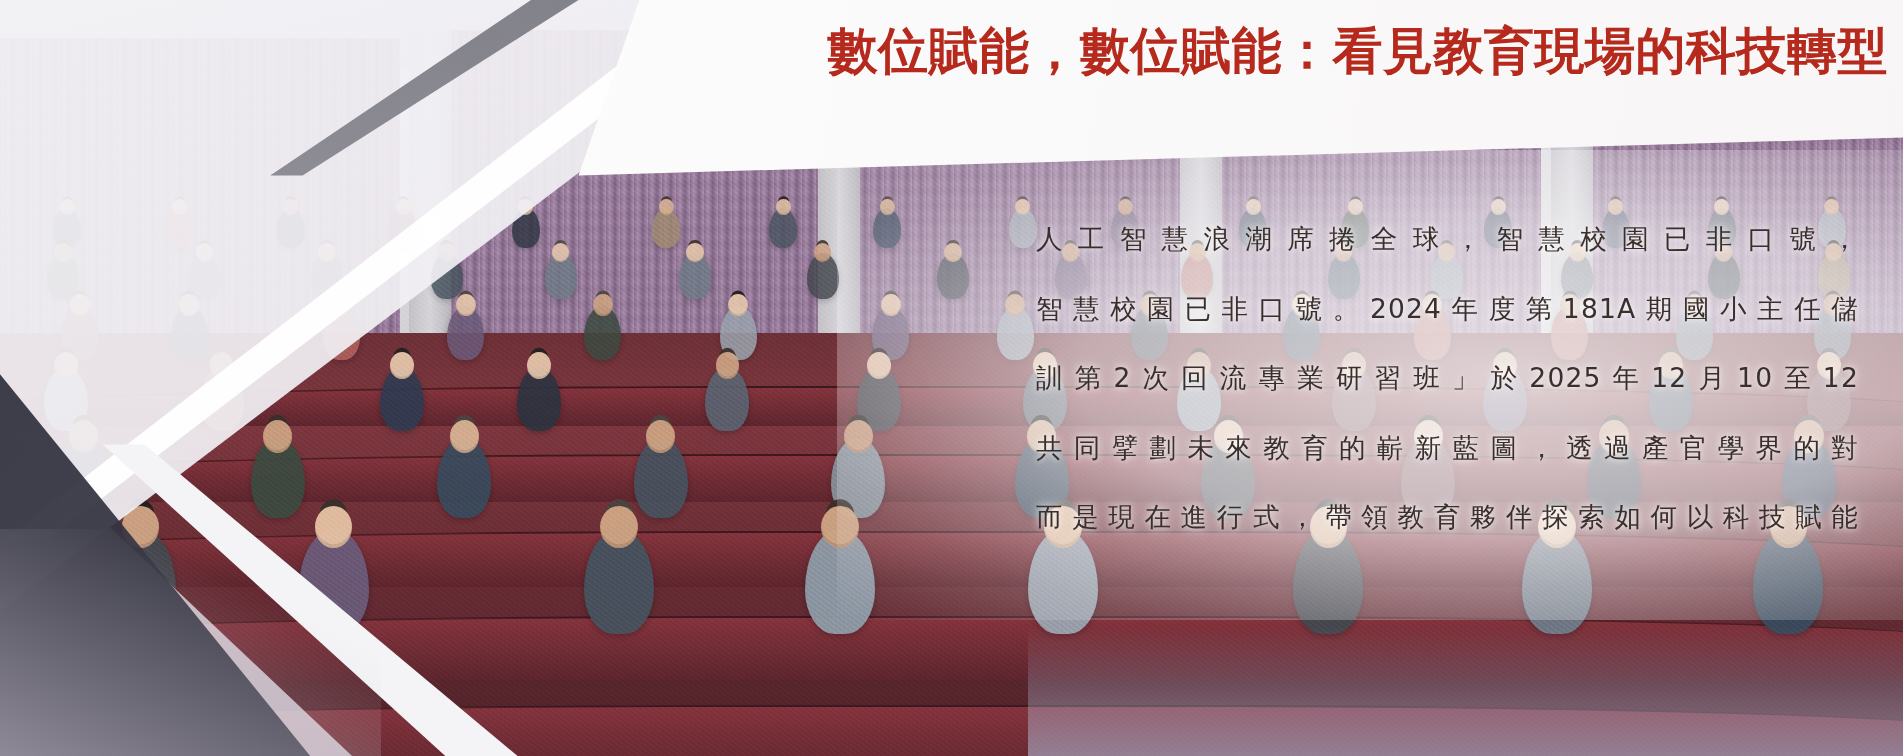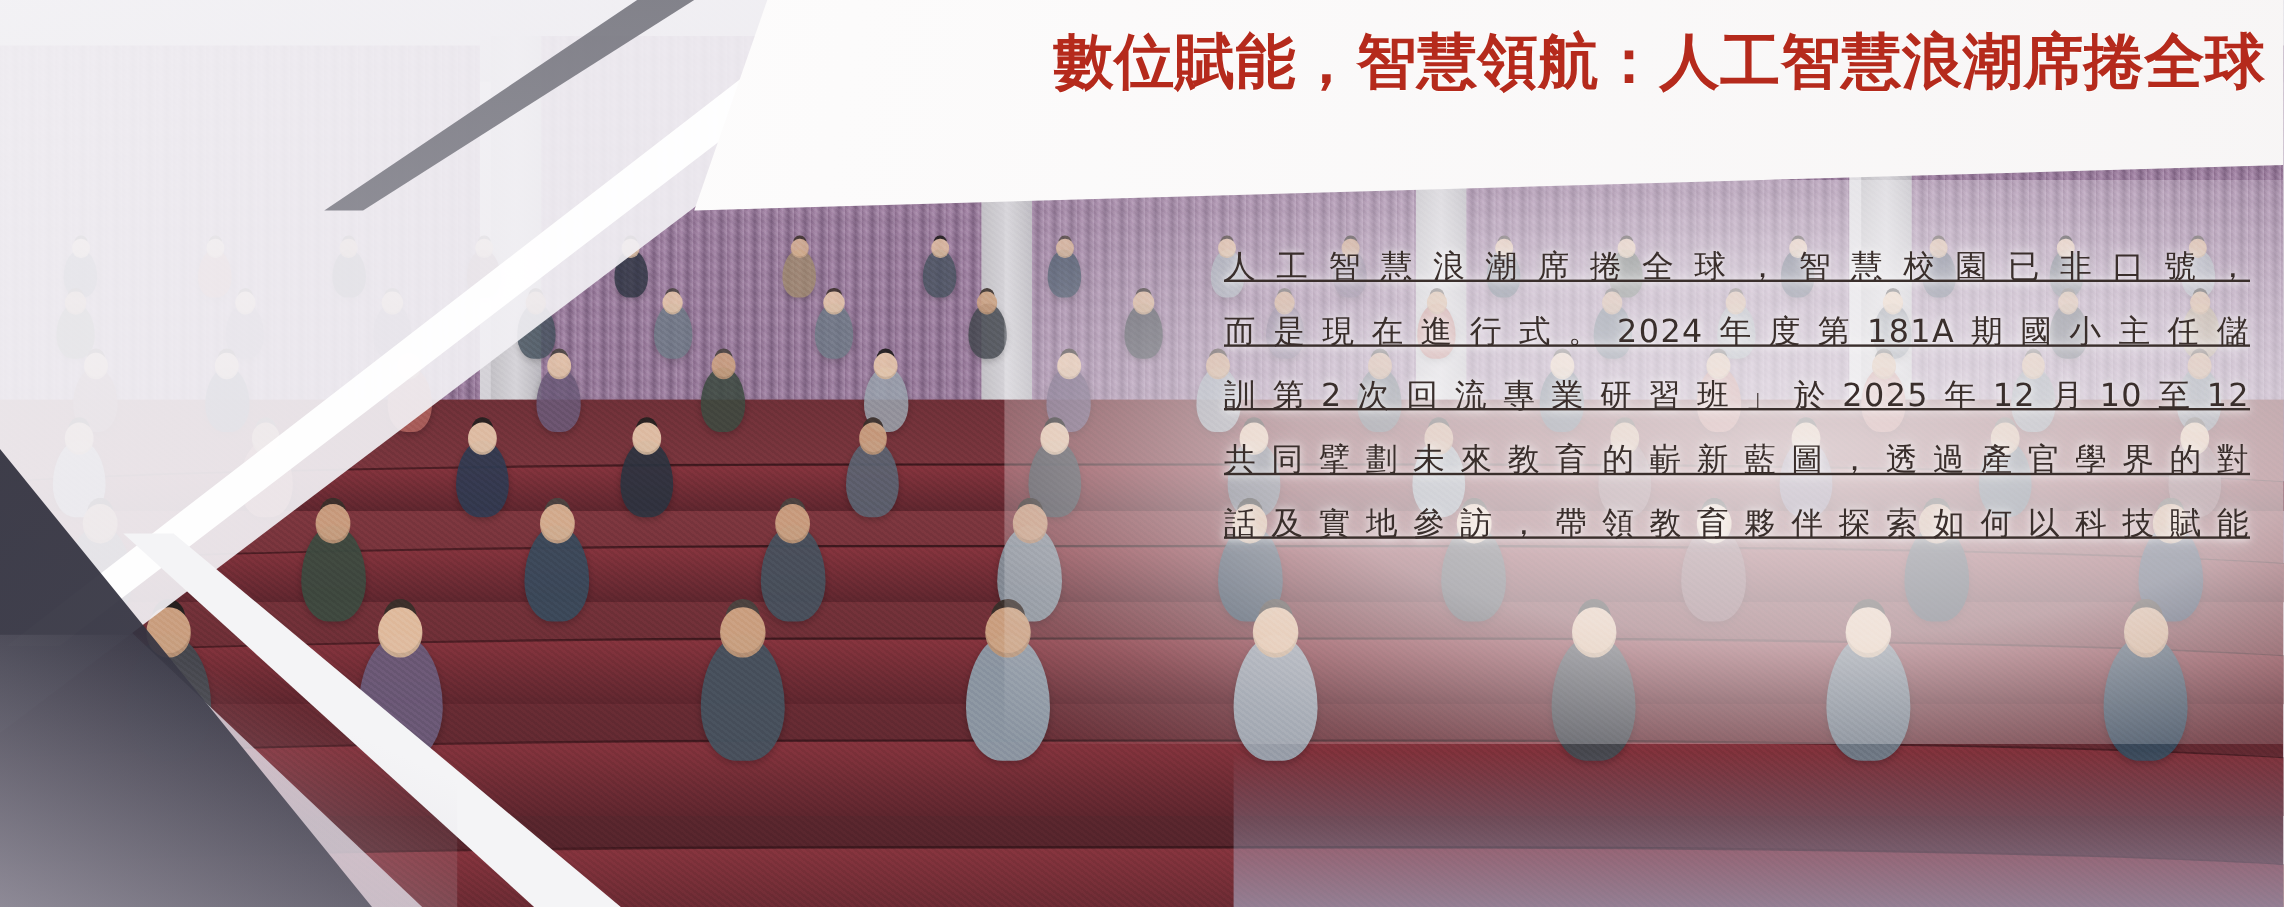--- a/index.html
+++ b/index.html
@@ -173,21 +173,21 @@
     width:855px;
     text-align:justify;
     text-align-last:justify;
     font-family:"DejaVu Sans","Liberation Sans",sans-serif;
     font-size:26.5px;
     line-height:2.02;
     letter-spacing:1.2px;
     color:#3a2f2c;
     text-shadow:0 0 6px rgba(255,255,255,.85), 0 0 14px rgba(255,255,255,.6);
   }
-  .body-copy p{margin:0;text-decoration:underline;}
+  .body-copy p{margin:16px;}
   .body-copy .first{text-indent:0;}
 
   
   .text-veil{
     position:absolute;
     right:0;top:150px;width:56%;height:470px;
     background:radial-gradient(ellipse at 62% 48%, rgba(250,249,250,.80) 0%, rgba(248,247,249,.62) 45%, rgba(246,245,248,.20) 78%, rgba(246,245,248,0) 100%);
     pointer-events:none;
   }
   
@@ -393,24 +393,24 @@
   <div class="stripe-bl"></div>
 
   <div class="haze-left"></div>
   <div class="text-veil"></div>
   <div class="haze-br"></div>
 
   <div class="title-panel-edge"></div>
   <div class="title-panel"></div>
 
   <div class="title-wrap">
-    <h1 class="main-title">數位賦能，智慧領航：人工智慧浪潮席捲全球</h1>
+    <h1 class="main-title">數位賦能，數位賦能：看見教育現場的科技轉型</h1>
   </div>
 
   <div class="body-copy" id="body-copy">
       <p class="first">人工智慧浪潮席捲全球，智慧校園已非口號，</p>
-      <p>而是現在進行式。2024年度第181A期國小主任儲</p>
+      <p>智慧校園已非口號。2024年度第181A期國小主任儲</p>
       <p>訓第2次回流專業研習班」於2025年12月10至12</p>
       <p>共同擘劃未來教育的嶄新藍圖，透過產官學界的對</p>
-      <p>話及實地參訪，帶領教育夥伴探索如何以科技賦能</p>
+      <p>而是現在進行式，帶領教育夥伴探索如何以科技賦能</p>
     </div>
 
 </div>
 
 </body></html>

